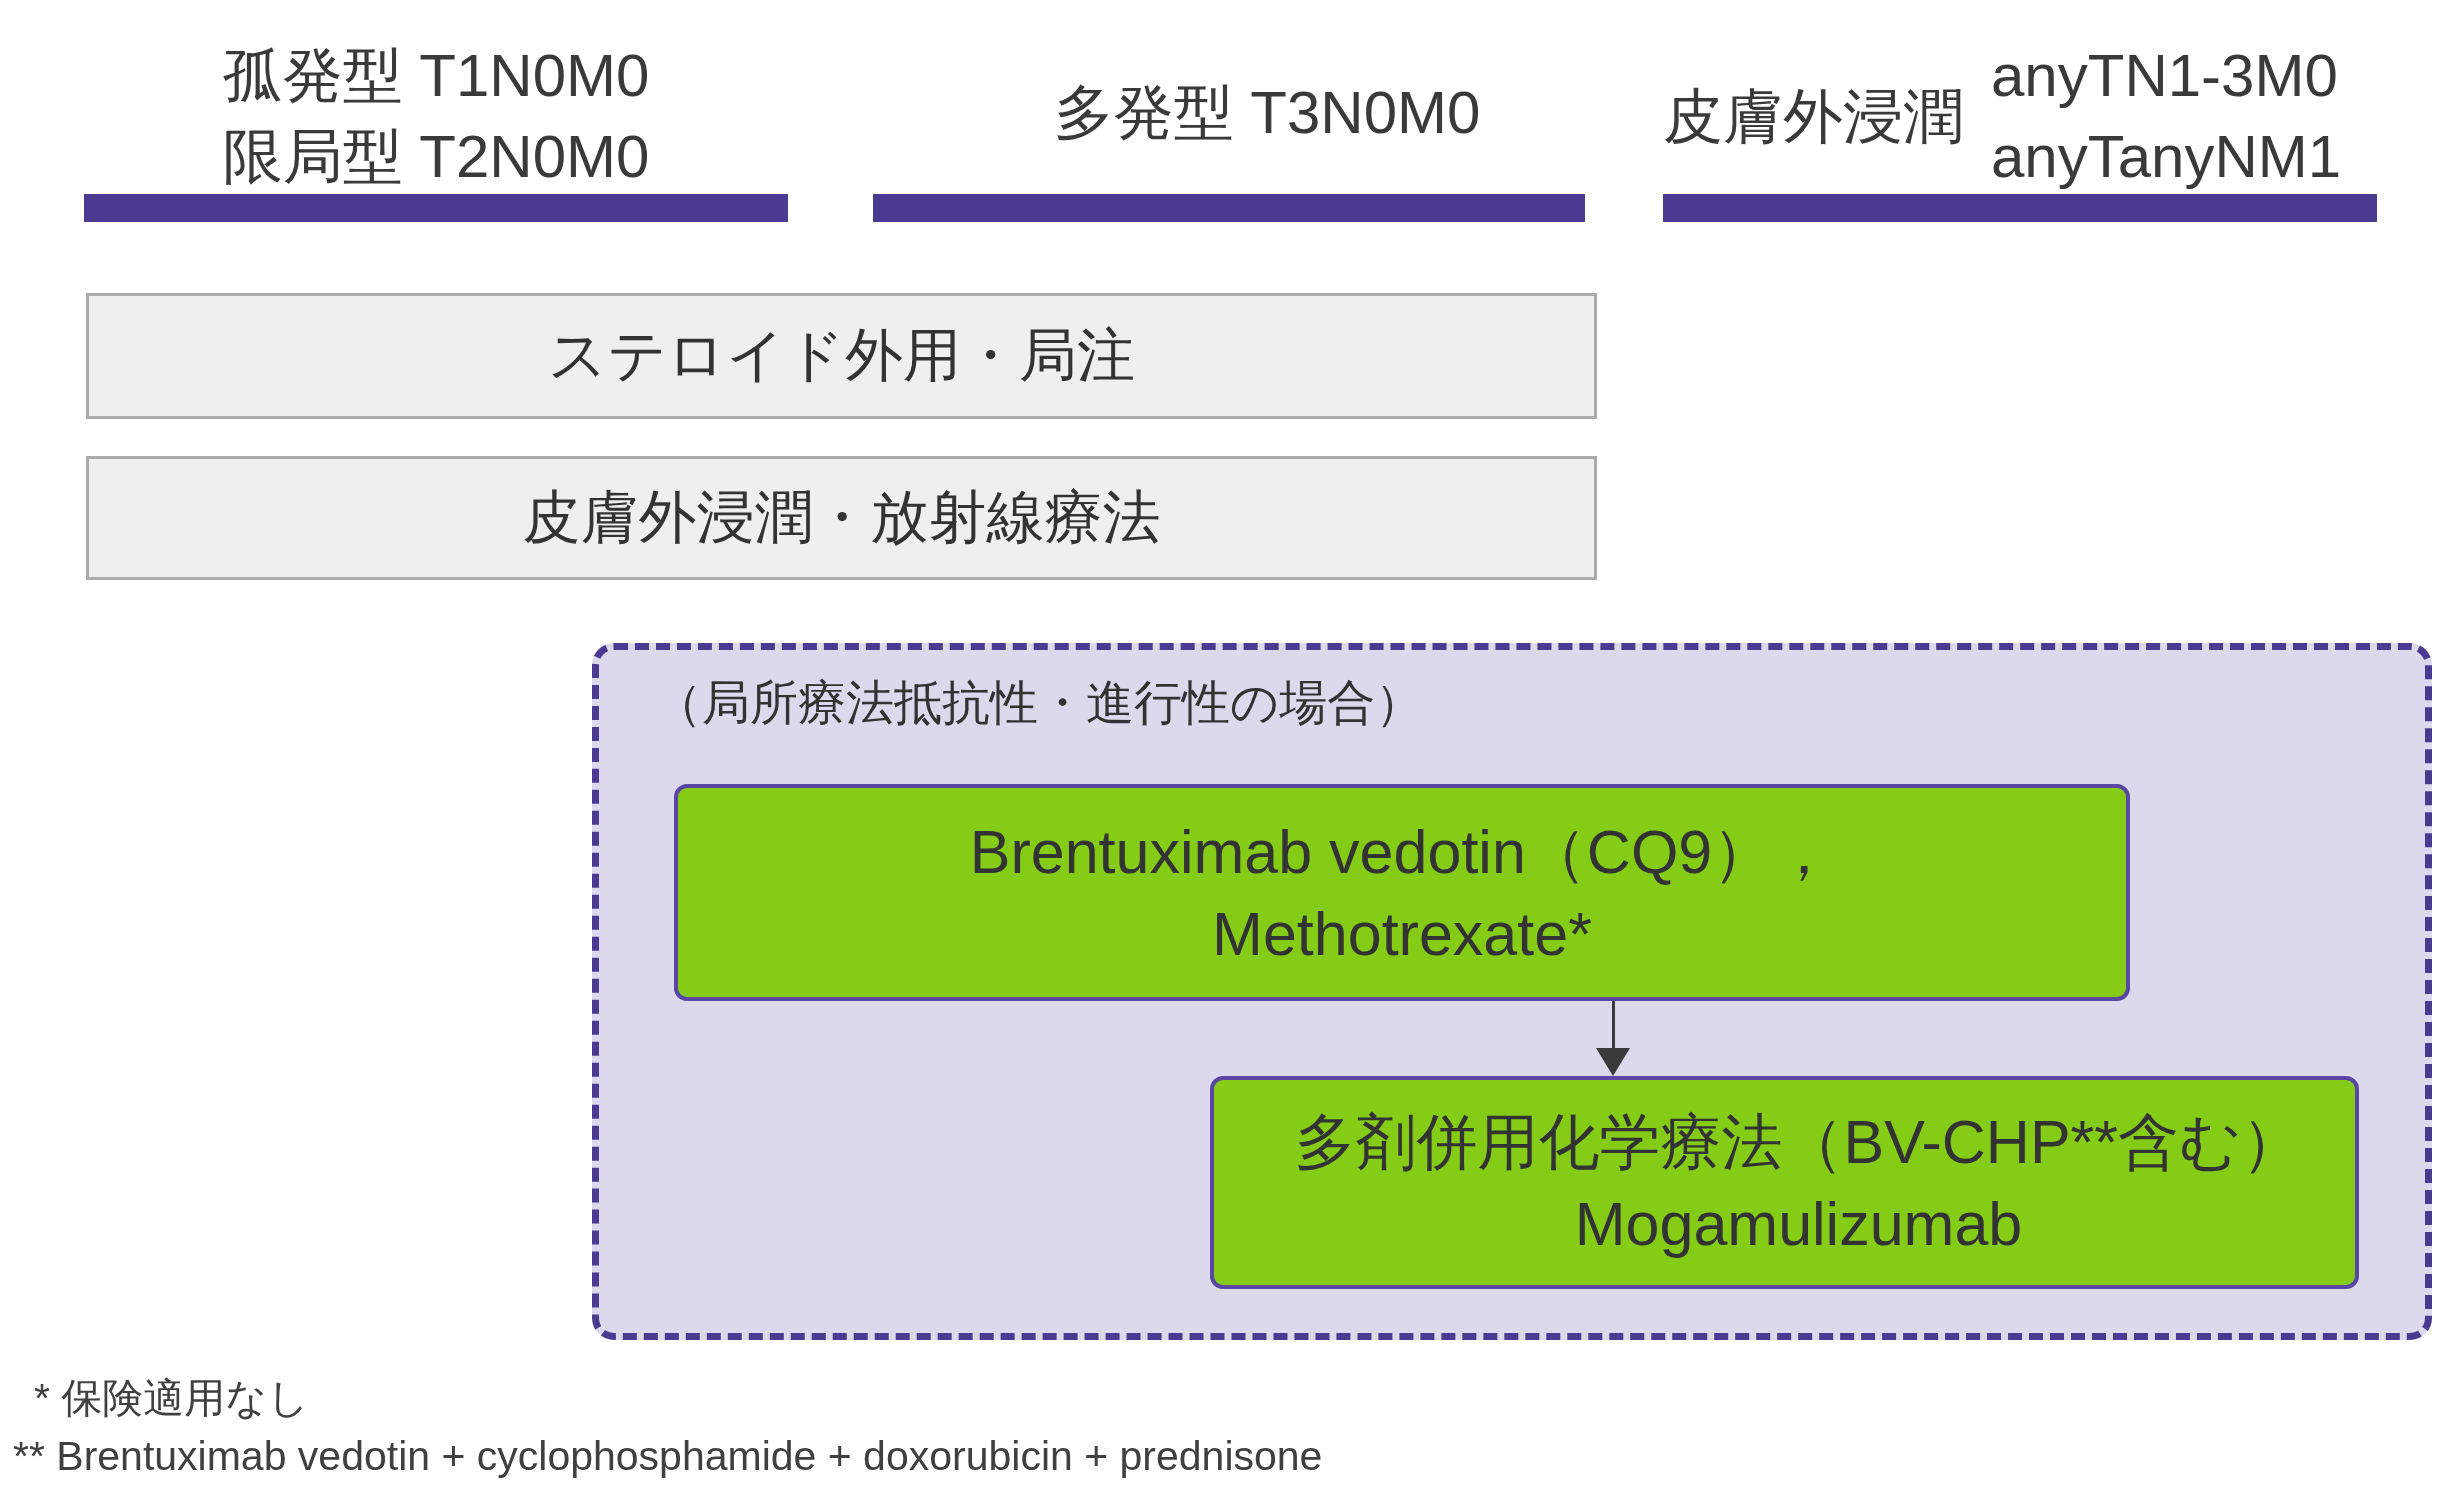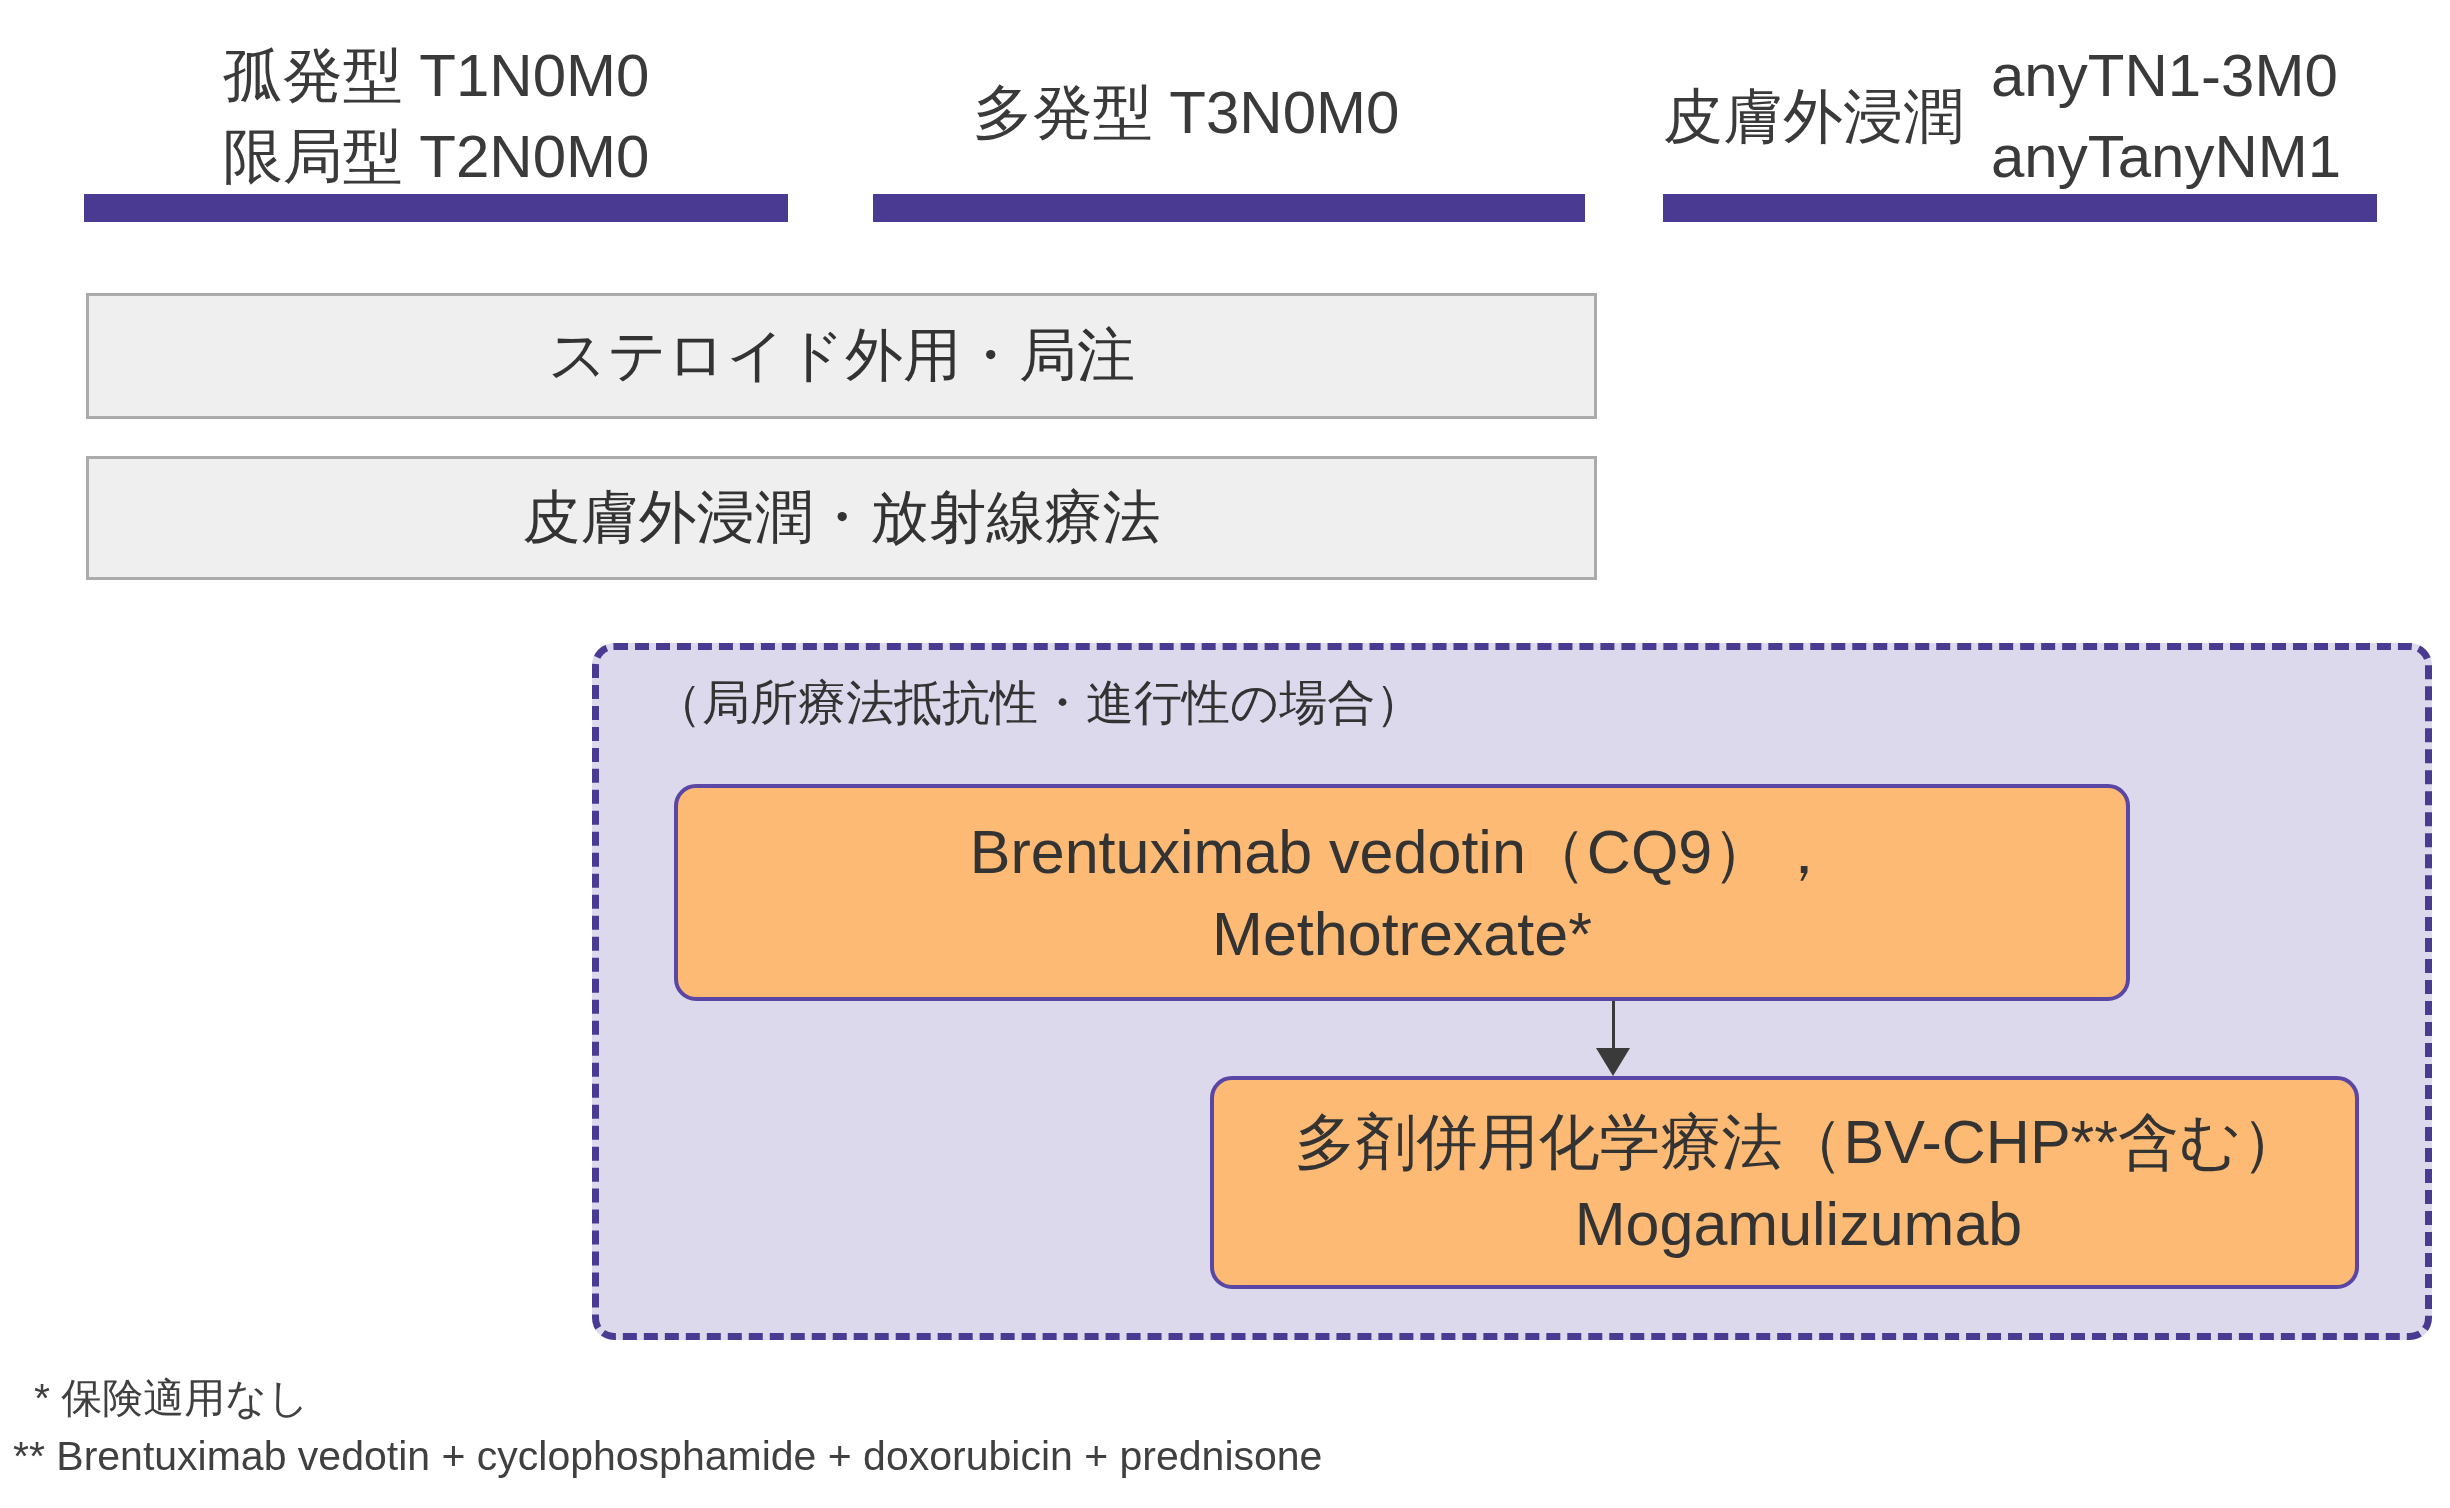--- a/index.html
+++ b/index.html
@@ -65,23 +65,23 @@
     position:absolute;
     left:55px;top:16px;
     font-size:48px;
     line-height:73px;
     color:#333333;
     white-space:nowrap;
   }
   .wbox{
     position:absolute;
     box-sizing:border-box;
-    background:#fdba74;
+    background:#84cc16;
     border:4.4px solid var(--wb-border);
-    border-radius:22px;
+    border-radius:13px;
     display:flex;flex-direction:column;
     align-items:center;justify-content:center;
     font-size:61px;
     line-height:82px;
     text-align:center;
     color:#333333;
     white-space:nowrap;
   }
   .wb1{left:75px;top:134px;width:1456px;height:217px;}
   .wb2{left:611px;top:426px;width:1149px;height:213px;padding-left:28px;}
@@ -111,21 +111,21 @@
 <body>
 
 <div id="canvas">
 
   <div class="hdr" style="left:84px;width:704px;top:35px">
     <div>孤発型 T1N0M0</div>
     <div>限局型 T2N0M0</div>
   </div>
   <div class="bar" style="left:84px;width:704px"></div>
 
-  <div class="hdr" style="left:830px;width:712px;top:72px">
+  <div class="hdr" style="left:911px;width:712px;top:72px">
     <div>多発型 T3N0M0</div>
   </div>
   <div class="bar" style="left:873px;width:712px"></div>
 
   <div class="hdr hdr3" style="left:1663px;width:714px;top:35px;height:162px">
     <div class="h3label">皮膚外浸潤</div>
     <div class="h3stack">
       <div>anyTN1-3M0</div>
       <div>anyTanyNM1</div>
     </div>

